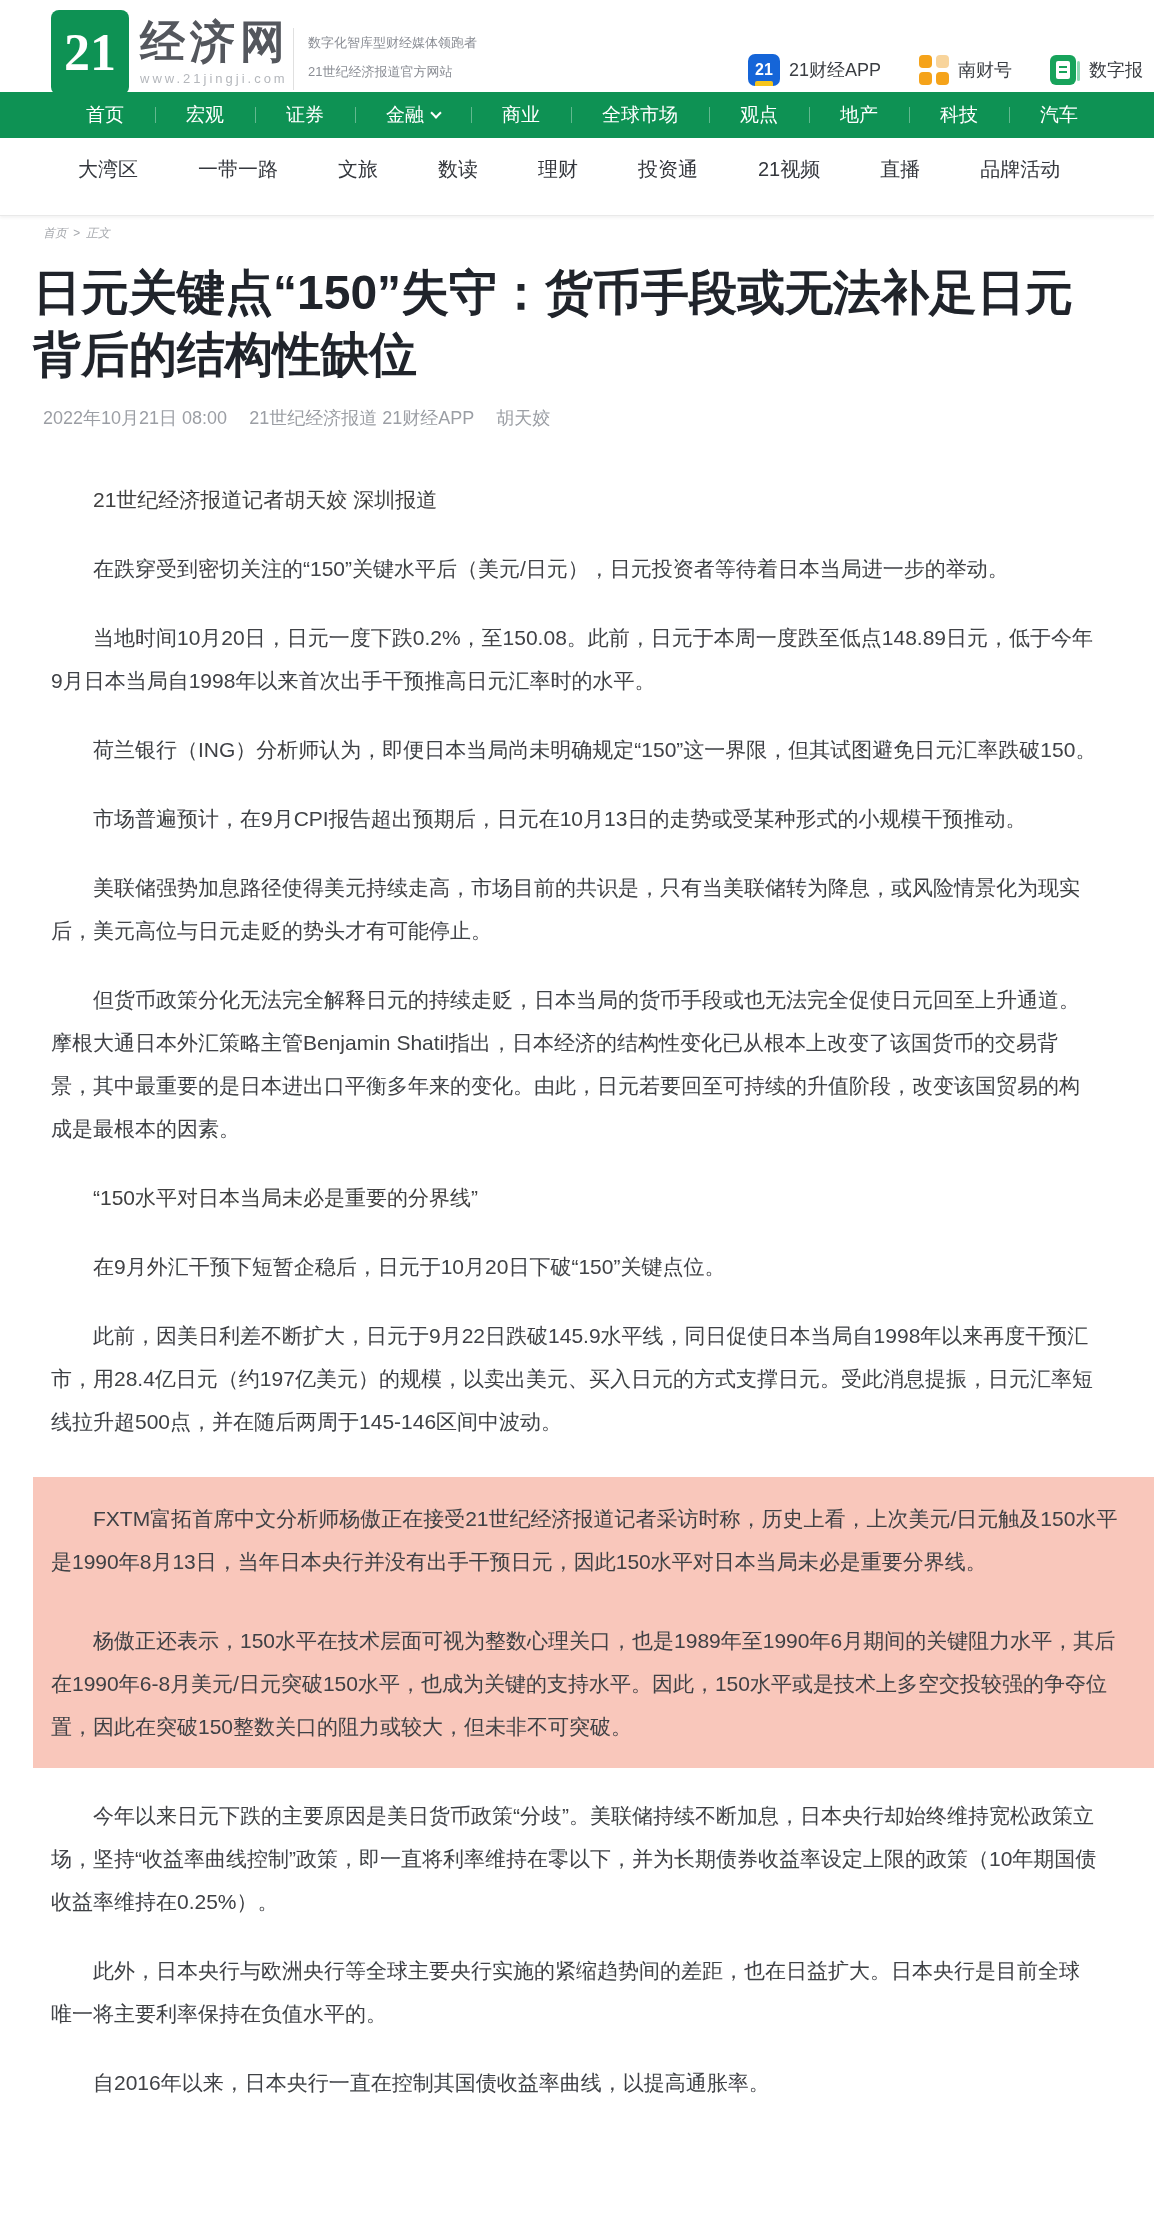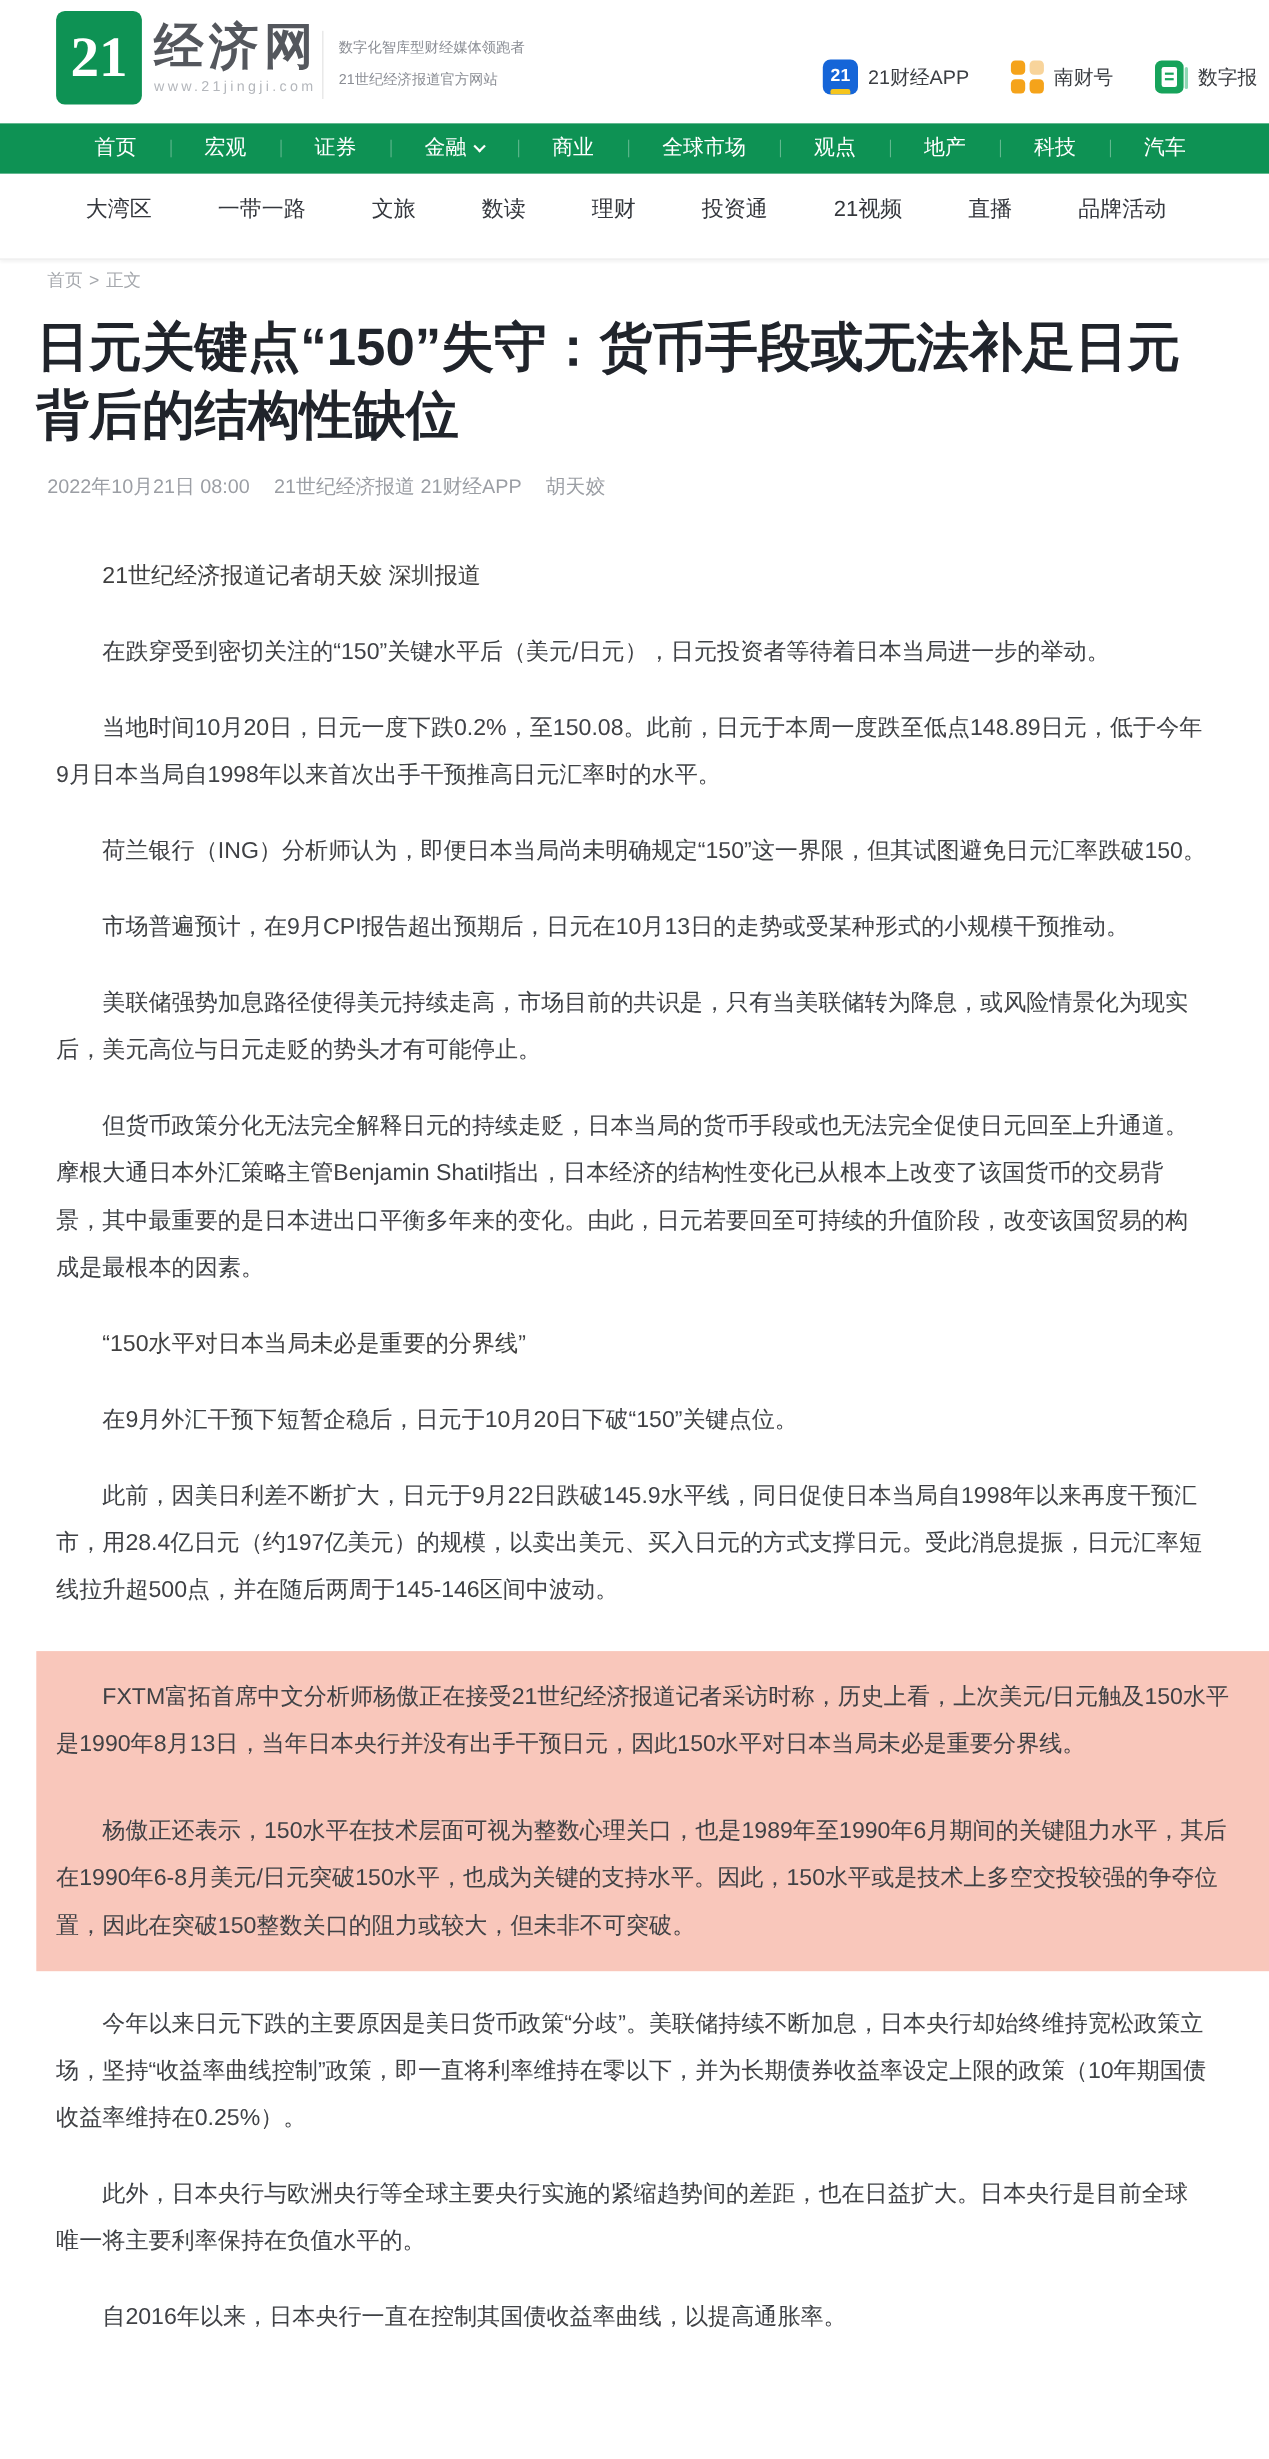--- a/index.html
+++ b/index.html
@@ -4,21 +4,21 @@
 <style>
   * { margin:0; padding:0; box-sizing:border-box; }
   body {
     width:1154px; height:2235px; overflow:hidden; background:#fff;
     font-family:"Liberation Sans","DejaVu Sans",sans-serif;
     color:#3f4145;
   }
   .page { width:1154px; height:2235px; overflow:hidden; position:relative; }
 
   
-  .site-header { position:relative; height:112px; background:#fff; }
+  .site-header { position:relative; height:92px; background:#fff; }
   .logo-badge {
     position:absolute; left:51px; top:10px; width:78px; height:85px;
     background:var(--brand-green,#0E9254); border-radius:8px;
     color:#fff; font-weight:bold; font-size:52px;
     display:flex; align-items:center; justify-content:center;
     font-family:"Liberation Serif","DejaVu Serif",serif;
   }
   .logo-textblock { position:absolute; left:140px; top:16px; }
   .logo-name { font-size:45px; font-weight:bold; color:#54575d; letter-spacing:5px; line-height:52px; }
   .logo-url { font-size:13px; color:#b4b7bc; letter-spacing:3px; margin-top:3px; }
@@ -58,21 +58,21 @@
     display:inline-block; width:8px; height:8px; margin-left:8px; margin-top:-4px;
     border-left:2px solid #fff; border-bottom:2px solid #fff; transform:rotate(-45deg);
   }
 
   
   .nav-secondary { height:78px; background:#fff; border-bottom:1px solid #e9e9e9; box-shadow:0 2px 3px rgba(0,0,0,0.05); }
   .nav-secondary ul { list-style:none; display:flex; align-items:center; height:62px; padding-left:48px; }
   .nav-secondary li { font-size:20px; color:#34373d; padding:0 30px; cursor:pointer; }
 
   
-  .breadcrumb { padding:9px 0 0 43px; font-size:16px; color:#a5a8ad; }
+  .breadcrumb { padding:9px 0 0 43px; font-size:12px; color:#a5a8ad;font-style:italic; }
   .breadcrumb a { color:#a5a8ad; text-decoration:none; cursor:pointer; }
   .breadcrumb .sep { margin:0 6px; }
 
   
   .article { padding:0 0 0 0; }
   .article-title {
     margin:20px 30px 0 33px; max-width:1080px;
     font-size:48px; line-height:62px; font-weight:bold; color:#20242b;
   }
   .article-meta { margin:20px 0 0 43px; font-size:18px; color:#9b9ea4; }

